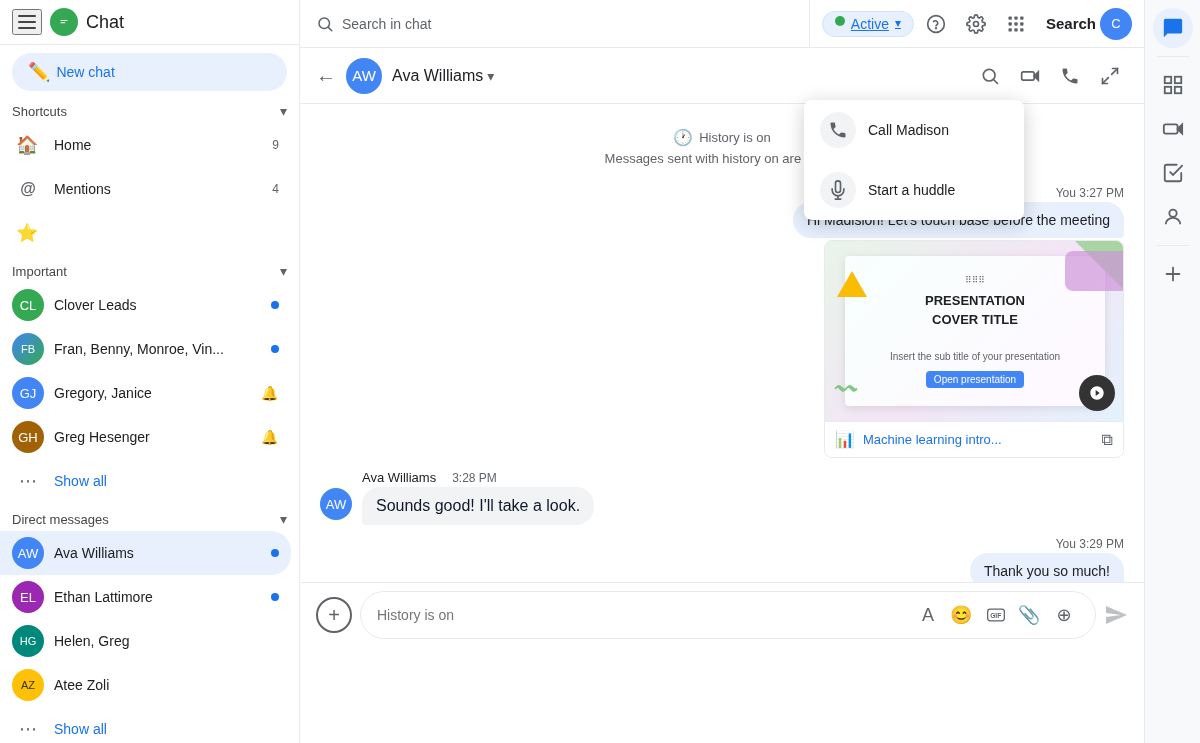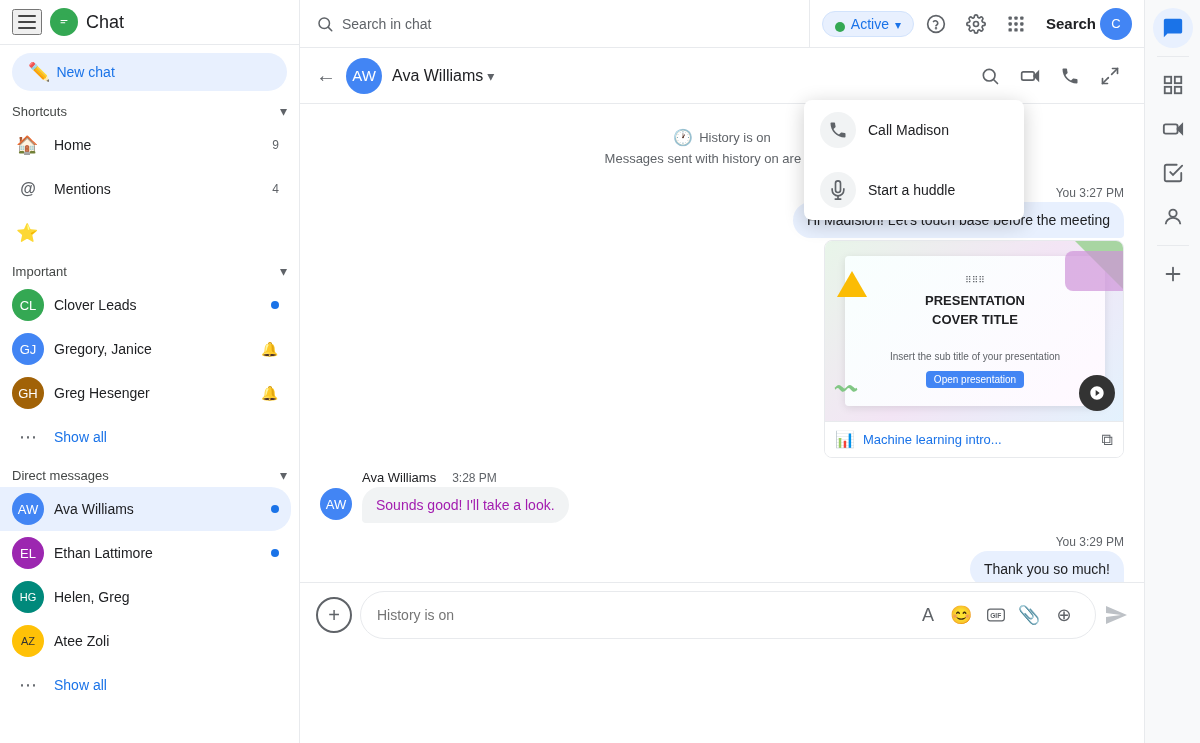--- a/index.html
+++ b/index.html
@@ -116,23 +116,23 @@
     .topbar-right {
       display: flex; align-items: center; gap: 4px; padding: 0 12px;
     }
     .topbar-icon-btn {
       width: 36px; height: 36px; border-radius: 50%; border: none; background: transparent;
       cursor: pointer; display: flex; align-items: center; justify-content: center;
       color: #5f6368; font-size: 18px;
     }
 
     .active-badge {
-      display: flex; align-items: flex-end; gap: 6px;
+      display: flex; align-items: flex-start; gap: 6px;
       background: #e8f0fe; border: 1px solid #d2e3fc; border-radius: 20px;
-      padding: 4px 12px; cursor: pointer; font-size: 14px; color: #1a73e8; font-weight: 500;
+      padding: 4px 12px; cursor: pointer; font-size: 14px; color: #1a73e8; font-weight: 500; text-decoration: underline;
     }
     .active-dot { width: 10px; height: 10px; border-radius: 50%; background: #34a853; }
     .active-chevron { font-size: 12px; }
 
     .cymbal-logo { font-size: 13px; color: #5f6368; font-weight: 500; }
     .user-avatar-top { width: 32px; height: 32px; border-radius: 50%; background: #4285f4; display: flex; align-items: center; justify-content: center; color: white; font-size: 13px; font-weight: 500; cursor: pointer; }
 
     
     .chat-header {
       display: flex; align-items: center;
@@ -164,21 +164,21 @@
     
     .msg-outgoing { display: flex; flex-direction: column; align-items: flex-end; gap: 2px; }
     .msg-incoming { display: flex; gap: 10px; align-items: flex-start; }
     .msg-meta { font-size: 12px; color: #5f6368; }
     .msg-bubble-out {
       background: #e8f0fe; border-radius: 18px 18px 4px 18px;
       padding: 10px 14px; max-width: 480px; font-size: 14px; color: #202124;
     }
     .msg-bubble-in {
       background: #f1f3f4; border-radius: 18px 18px 18px 4px;
-      padding: 10px 14px; max-width: 480px; font-size: 14px; color: #a21caf;
+      padding: 10px 14px; max-width: 480px; font-size: 16px; color: #0f172a;
     }
     .msg-avatar { width: 32px; height: 32px; border-radius: 50%; background: #4285f4; display: flex; align-items: center; justify-content: center; color: white; font-size: 13px; font-weight: 500; flex-shrink: 0; margin-top: 18px; }
     .msg-sender { font-size: 13px; color: #202124; font-weight: 500; margin-bottom: 2px; }
     .msg-time { font-size: 12px; color: #5f6368; margin-left: 8px; font-weight: 400; }
 
     
     .attachment-card {
       background: #fff; border: 1px solid #e8eaed; border-radius: 8px;
       overflow: hidden; max-width: 300px; cursor: pointer;
     }
@@ -311,20 +311,25 @@
     <div class="item-icon">⭐</div>
   </div>
 
   <div class="section-header">
     <span class="section-header-label">Important</span>
     <span class="section-chevron">▾</span>
   </div>
   <div class="list-item">
     <div class="item-avatar av-green">CL</div>
     <span class="item-label">Clover Leads</span>
+    <span class="item-badge"></span>
+  </div>
+  <div class="list-item">
+    <div class="item-avatar av-multi" style="font-size:11px;">FB</div>
+    <span class="item-label">Fran, Benny, Monroe, Vin...</span>
     <span class="item-badge"></span>
   </div>
   <div class="list-item">
     <div class="item-avatar av-blue">GJ</div>
     <span class="item-label">Gregory, Janice</span>
     <span class="item-bell">🔔</span>
   </div>
   <div class="list-item">
     <div class="item-avatar av-orange">GH</div>
     <span class="item-label">Greg Hesenger</span>

